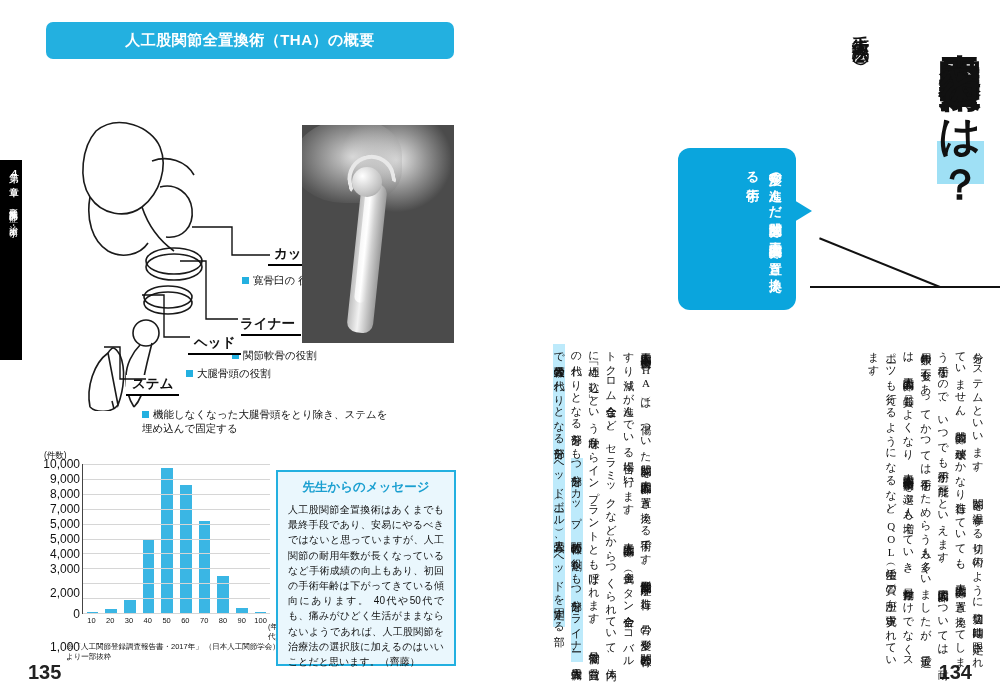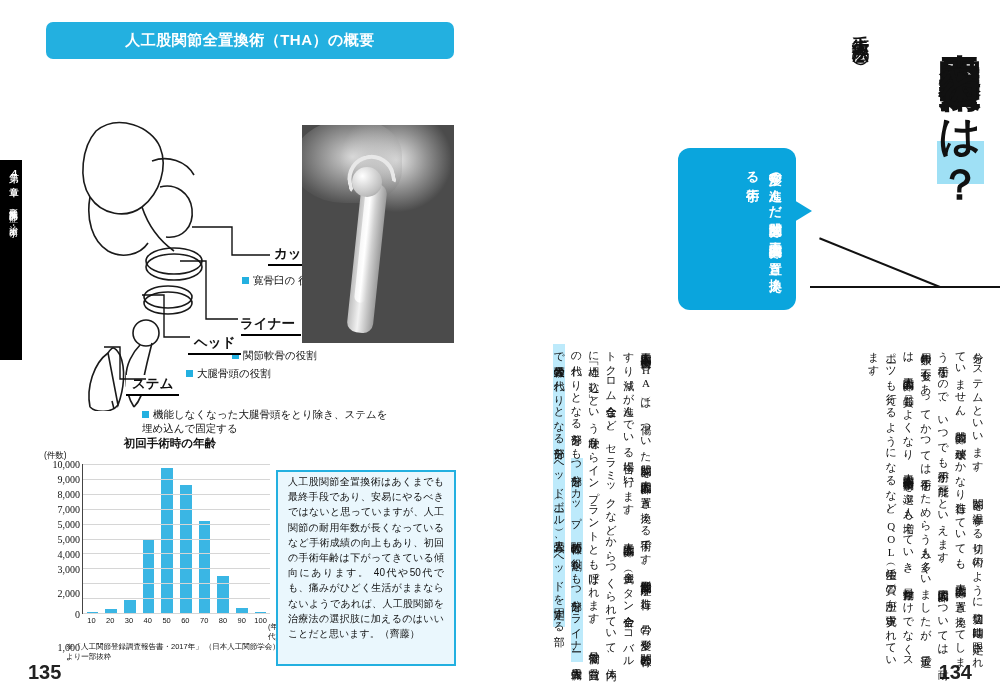--- a/index.html
+++ b/index.html
@@ -95,21 +95,21 @@
 
   
   .chart-wrap { position:absolute; left:42px; top:436px; width:238px; height:218px; }
   .chart-title { text-align:center; font-size:11.5px; font-weight:bold; margin-left:18px; }
   .chart-unit { font-size:8.5px; position:absolute; left:2px; top:14px; }
   .chart-area {
     position:absolute; left:40px; top:28px; width:188px; height:150px;
     border-left:1px solid #444; border-bottom:1px solid #444; background:#fff;
   }
   .grid-line { position:absolute; left:0; right:0; height:1px; background:#d6d6d6; }
-  .ytick { position:absolute; right:100%; transform:translateY(-50%); padding-right:3px; font-size:10px; white-space:nowrap;font-family:Liberation Serif, serif; }
+  .ytick { position:absolute; right:100%; transform:translateY(-50%); padding-right:3px; font-size:12px; white-space:nowrap; }
   .bars { position:absolute; inset:0; display:flex; align-items:flex-end; }
   .bslot { flex:1; display:flex; justify-content:center; align-items:flex-end; height:100%; }
   .bar { width:62%; background:#3ab6e4; }
   .xlabels { position:absolute; left:40px; top:180px; width:188px; display:flex; }
   .xlabels div { flex:1; text-align:center; font-size:7.5px; }
   .xaxis-unit { position:absolute; left:226px; top:186px; font-size:7.5px; }
   .chart-src { position:absolute; left:24px; top:206px; font-size:7.5px; line-height:1.35; }
 
   
   .msg-box {
@@ -259,21 +259,20 @@
         <div class="cupx"></div>
         <div class="femur"></div>
         <div class="stem"></div>
         <div class="ball"></div>
       </div>
     </div>
   </div>
 
   <div class="chart-wrap">
     <div class="chart-unit">(件数)</div>
-    <div class="chart-title">初回手術時の年齢</div>
 
     <div class="chart-area">
 
       <div class="bars">
           <div class="bslot">
             <div class="bar" style="height: 1%; background: rgb(58, 182, 228);"></div>
           </div>
           <div class="bslot">
             <div class="bar" style="height: 3%; background: rgb(58, 182, 228);"></div>
           </div>
@@ -347,20 +346,21 @@
         <div>80</div>
         <div>90</div>
         <div>100</div>
       </div>
     <div class="xaxis-unit">(年代)</div>
     <div class="chart-src">※「人工関節登録調査報告書・2017年」
 （日本人工関節学会）より一部抜粋</div>
   </div>
 
   <div class="msg-box">
+    <div class="msg-title">先生からのメッセージ</div>
     <div class="msg-body">人工股関節全置換術はあくまでも最終手段であり、安易にやるべきではないと思っていますが、人工関節の耐用年数が長くなっているなど手術成績の向上もあり、初回の手術年齢は下がってきている傾向にあります。
 40代や50代でも、痛みがひどく生活がままならないようであれば、人工股関節を治療法の選択肢に加えるのはいいことだと思います。（齊藤）</div>
   </div>
 
   <div class="title-area">
     <div class="v-title t-sub">手術療法②</div>
     <div class="v-title t-main">人工股関節<span class="hl">全置換術とは？</span></div>
   </div>
   <div class="rule-h"></div>
   <div class="rule-d"></div>

